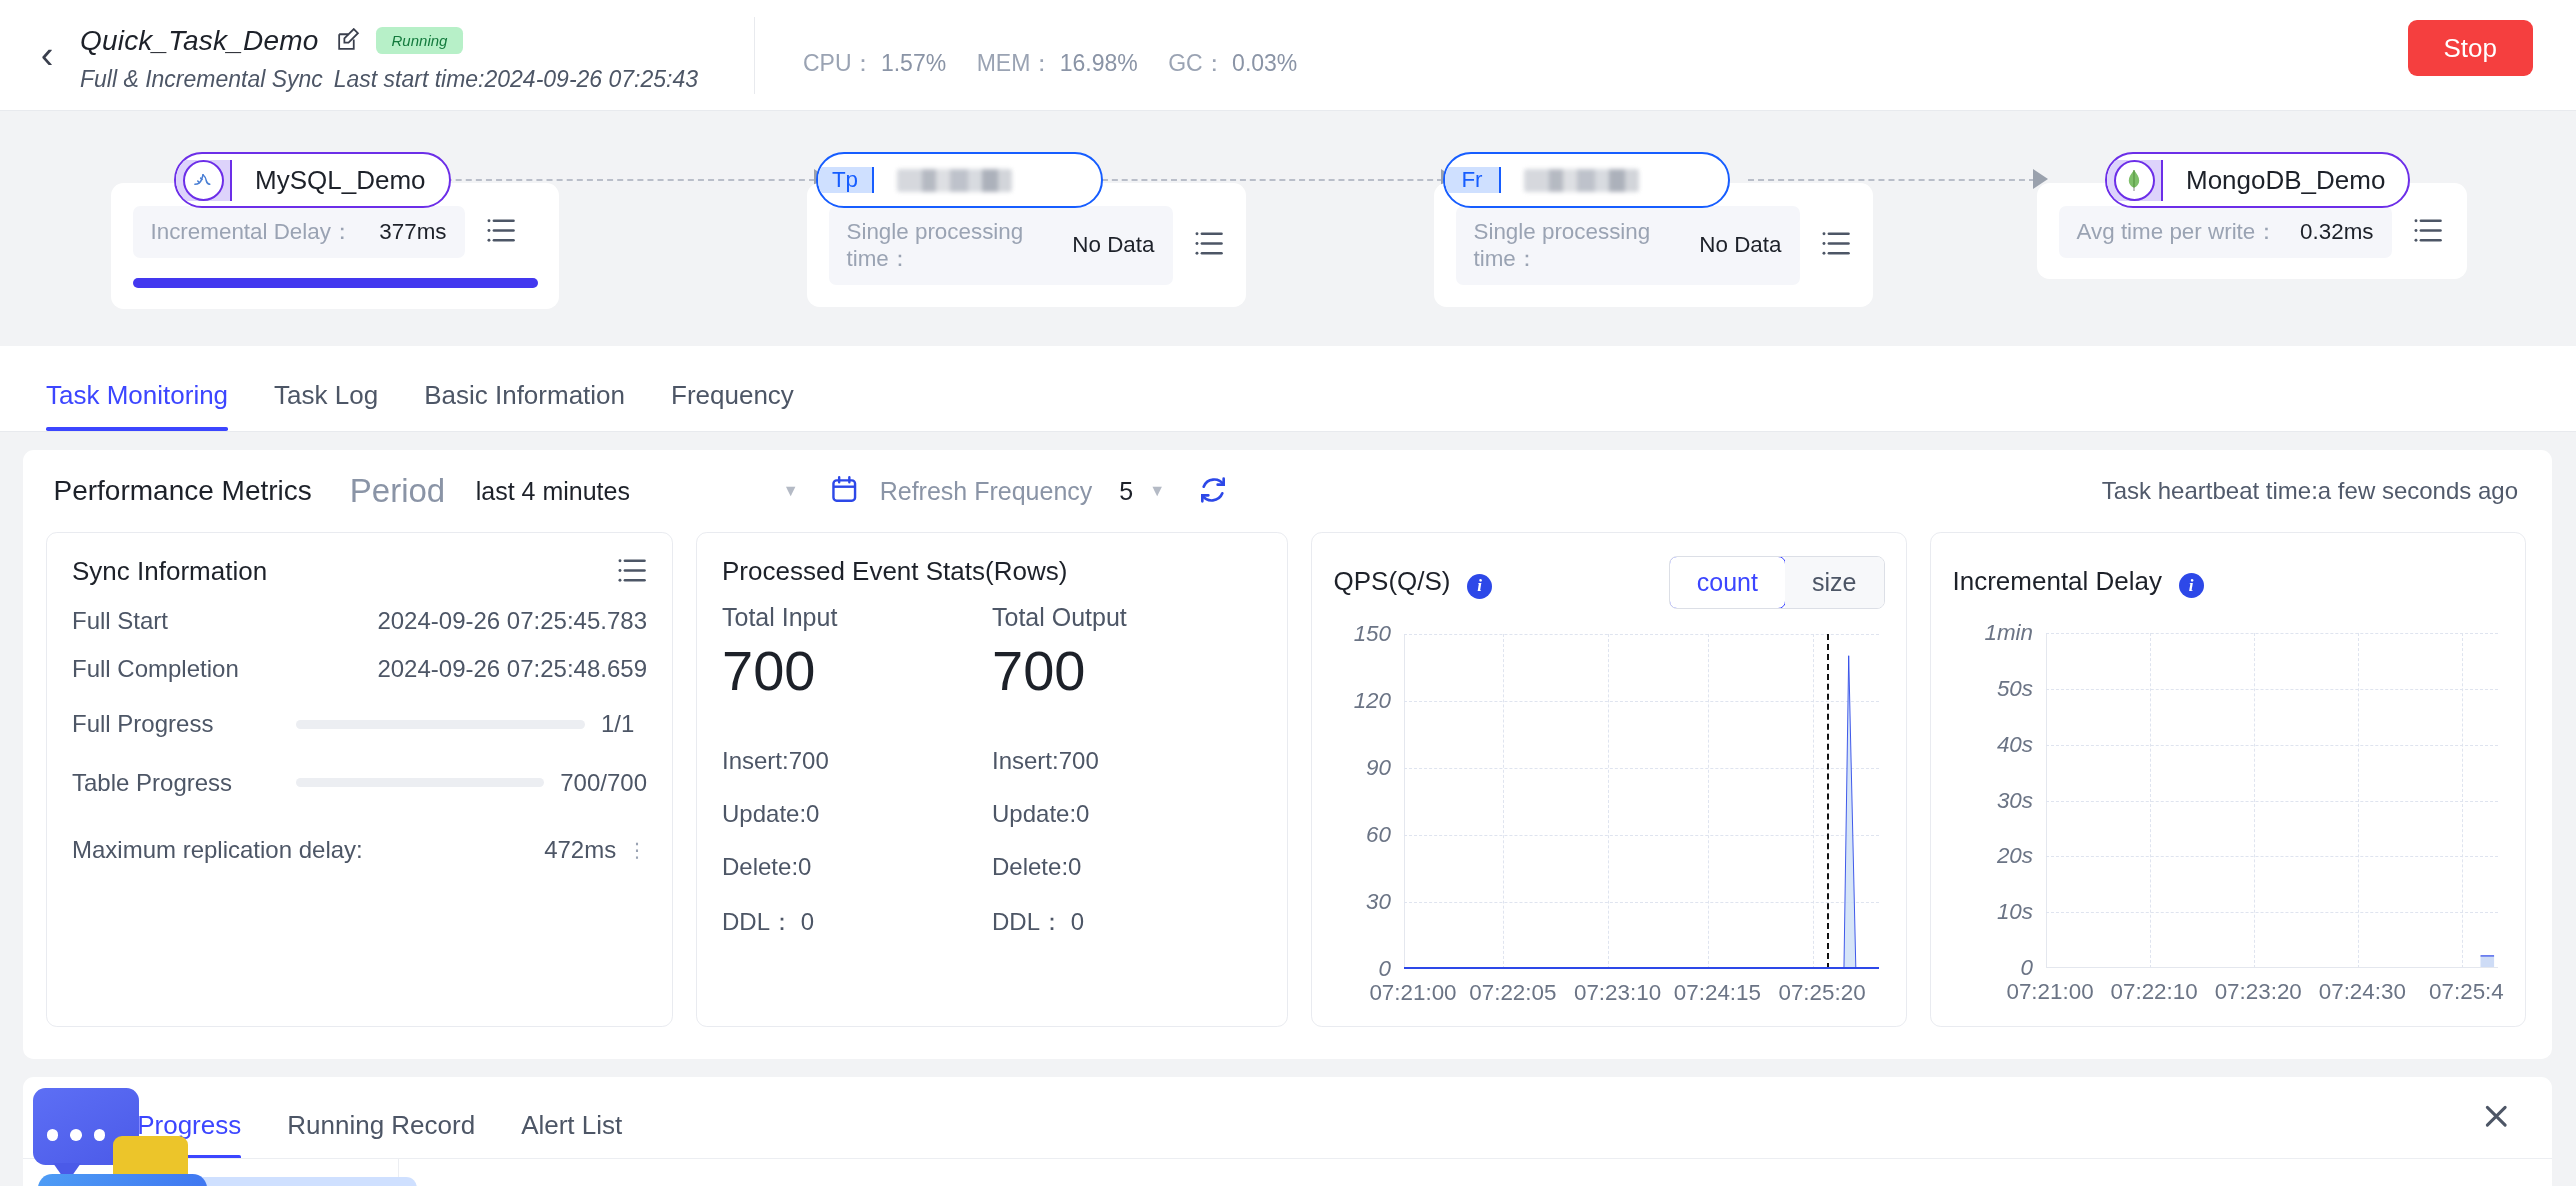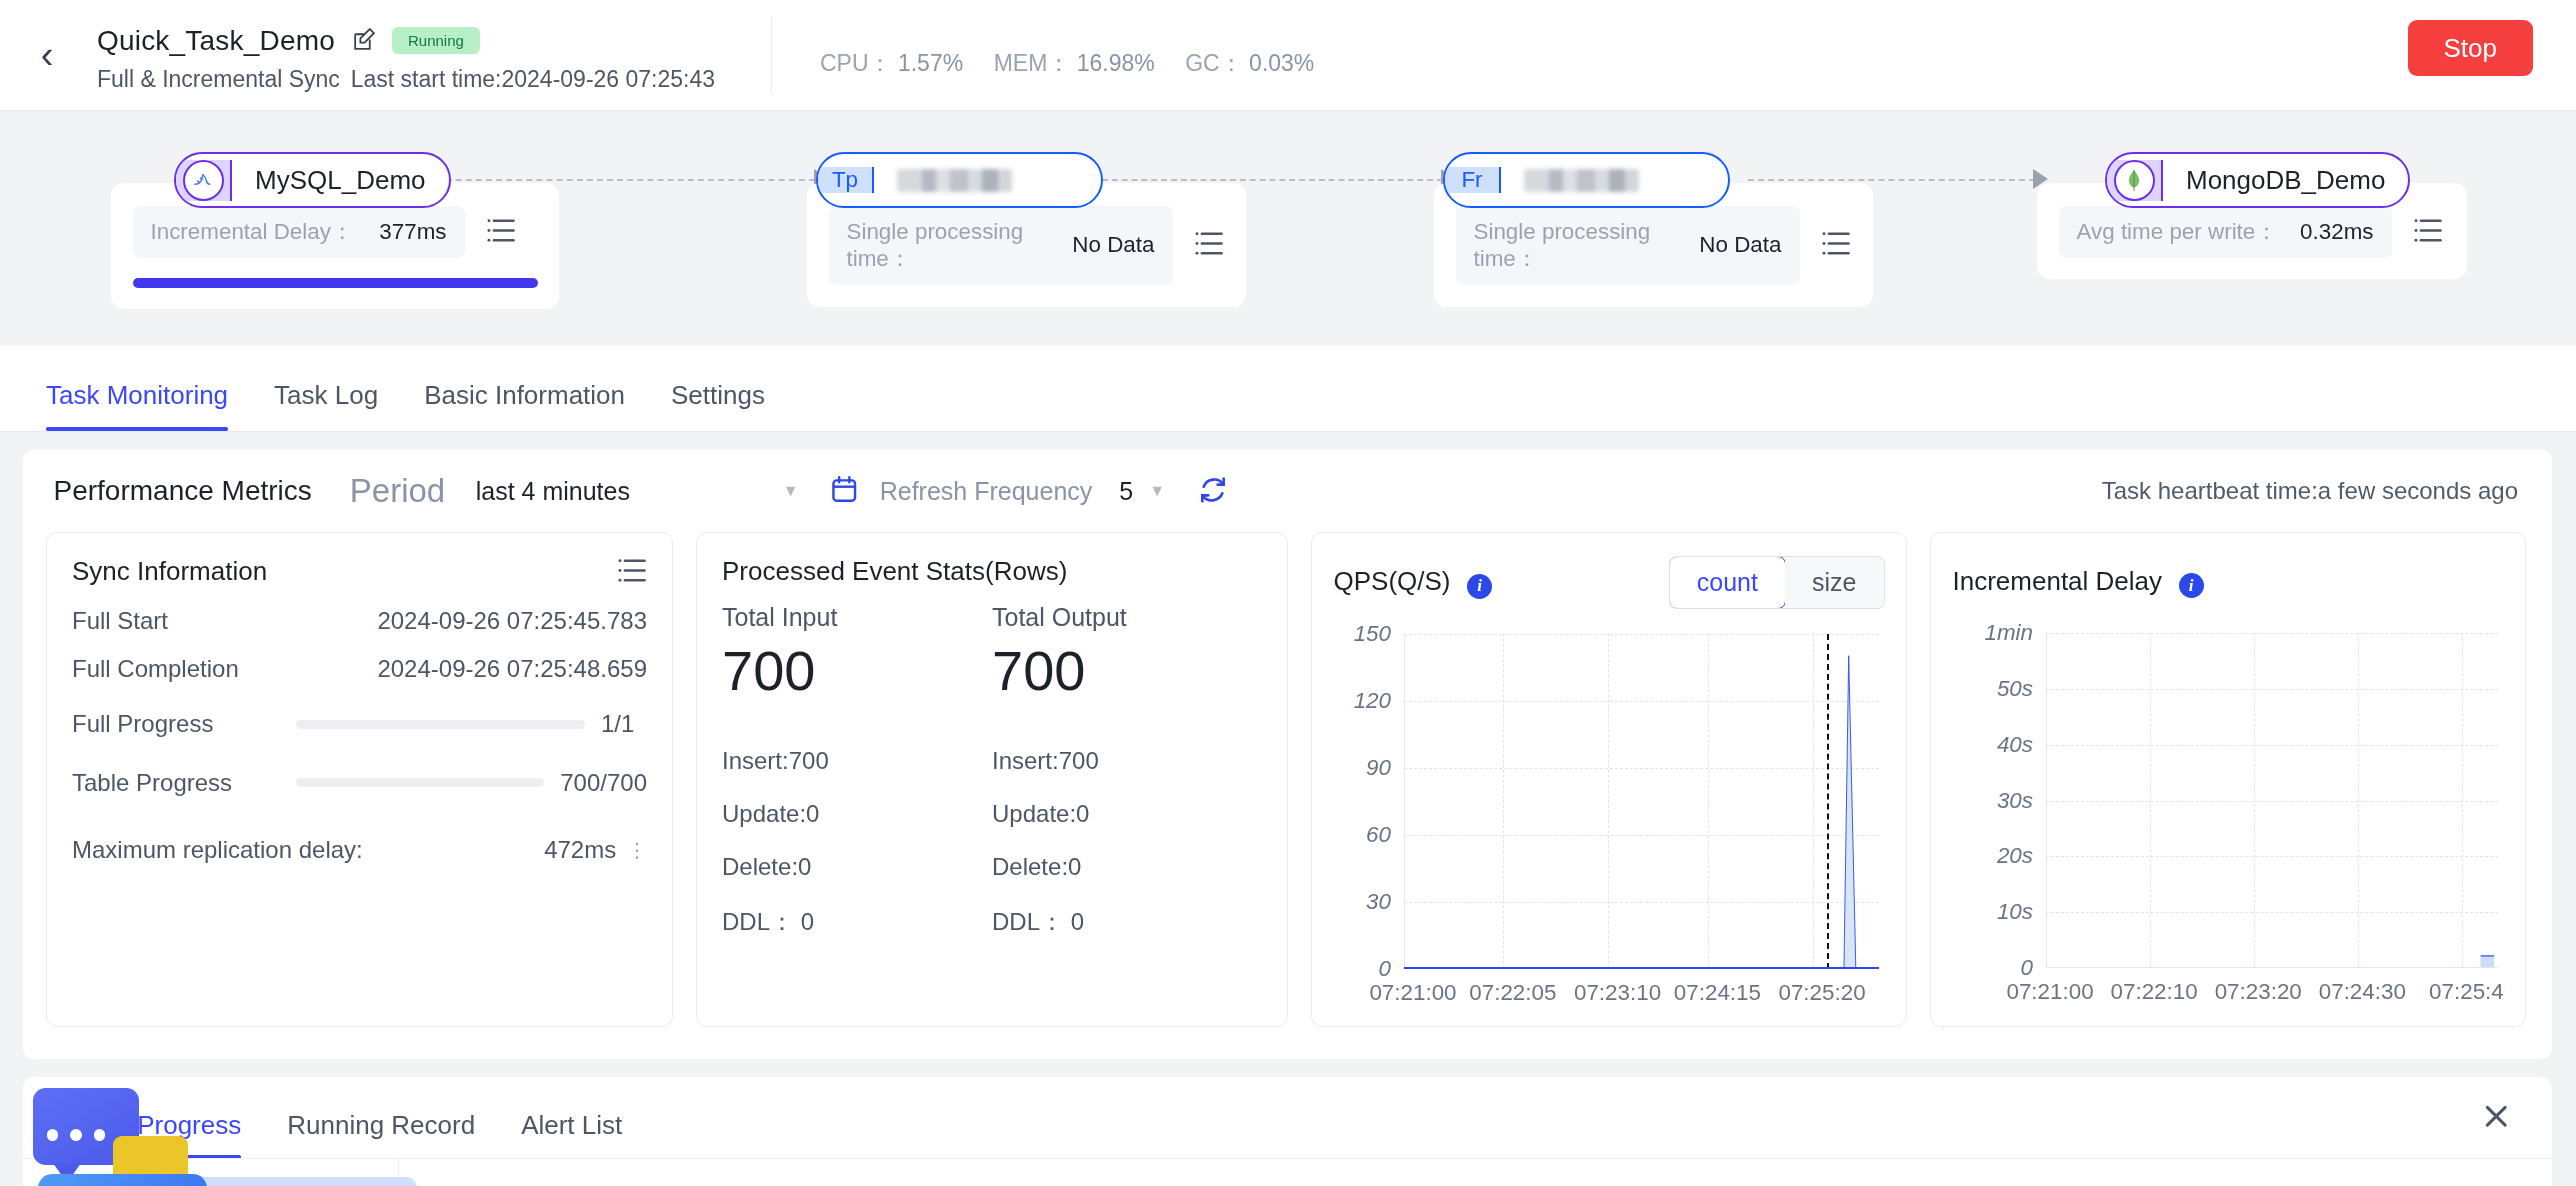--- a/index.html
+++ b/index.html
@@ -15,21 +15,21 @@
   .header {
     position: absolute; left: 0; top: 0; width: 2576px; height: 111px;
     background: #ffffff; display: flex; align-items: center;
     border-bottom: 0.9px solid #e8eaee;
   }
   .back-chevron {
     width: 48px; margin-left: 23px; font-size: 38px; color: #3a3f4d;
     line-height: 1; cursor: pointer; font-weight: 300;
     display: flex; align-items: center; justify-content: center;
   }
-  .title-block { margin-left: 26px; }
+  .title-block { margin-left: 9px; font-style: italic; }
   .title-row-1 { display: flex; align-items: center; gap: 16px; height: 47px; }
   .task-title { font-size: 28px; color: #1d2129; font-weight: 400; letter-spacing: 0.2px; }
   .edit-icon { width: 25px; height: 25px; cursor: pointer; }
   .status-badge {
     background: #b7f0c8; color: #137a3d; font-size: 15px;
     padding: 5.4px 16px; border-radius: 6.3px; font-weight: 400;
   }
   .title-row-2 { display: flex; align-items: center; gap: 10.8px; margin-top: 1.8px; }
   .subtitle { font-size: 23px; color: #4d5666; }
   .header-divider { width: 0.9px; height: 77px; background: #e8eaee; margin-left: 56px; }
@@ -403,21 +403,21 @@
         </div>
         <div class="node-label-cell">MongoDB_Demo</div>
       </div>
     </div>
   </div>
 
   <div class="main-tabs">
     <div class="tab active">Task Monitoring</div>
     <div class="tab">Task Log</div>
     <div class="tab">Basic Information</div>
-    <div class="tab">Settings</div>
+    <div class="tab">Frequency</div>
   </div>
 
   <div class="metrics-section">
 
     <div class="metrics-head">
       <span class="metrics-title">Performance Metrics</span>
       <span class="period-label">Period</span>
       <div class="period-select">
         <span>last 4 minutes</span>
         <span class="caret">▼</span>

